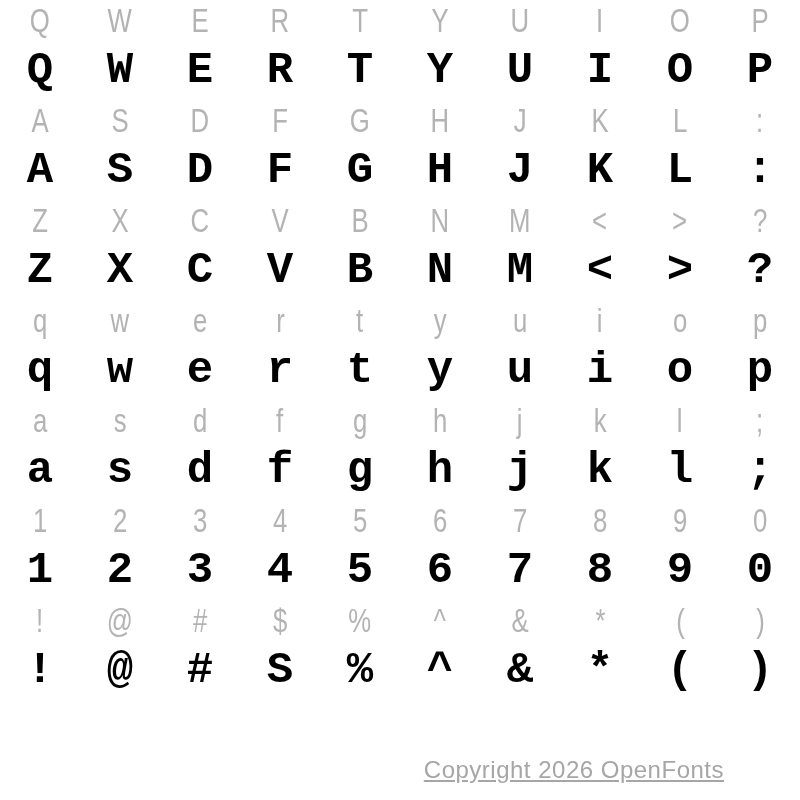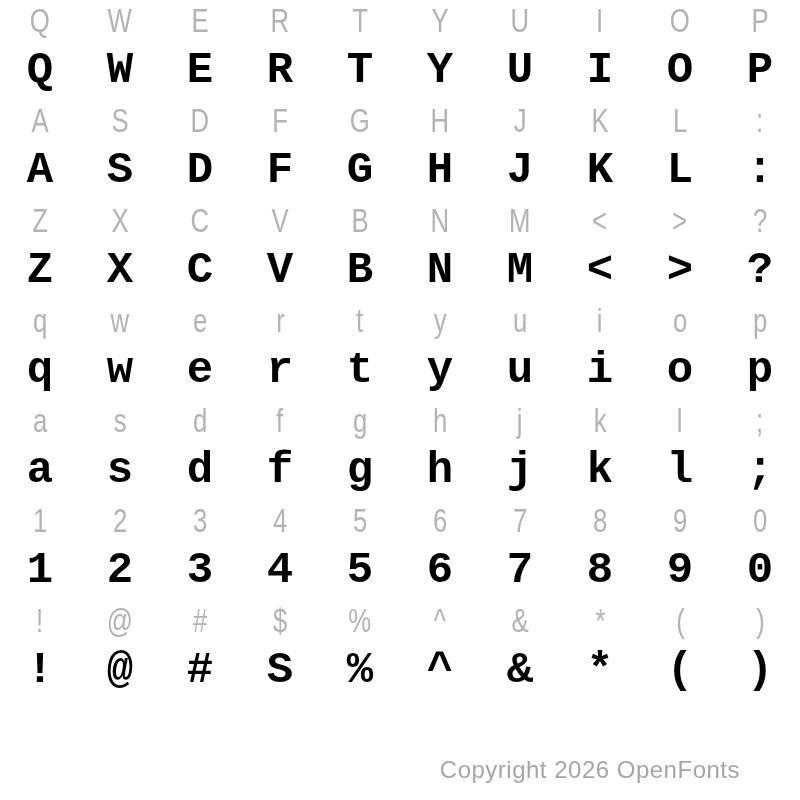--- a/index.html
+++ b/index.html
@@ -51,27 +51,28 @@
     font-weight: 700;
   }
   .row.sample .cell span {
     display: inline-block;
     position: relative;
     top: -5px;
   }
   #footer {
     position: absolute;
     top: 756px;
-    right: 60px;
+    right: 76px;
     font-family: "Liberation Sans", sans-serif;
     font-size: 24px;
     font-weight: 400;
     color: #a6a6a6;
     letter-spacing: 0.5px;
     white-space: nowrap;
+    text-decoration: underline;
   }
 </style>
 </head>
 <body>
 
 <div id="stage">
   <div id="charset-grid">
       <div class="row reference">
         <div class="cell">
           <span>Q</span>

